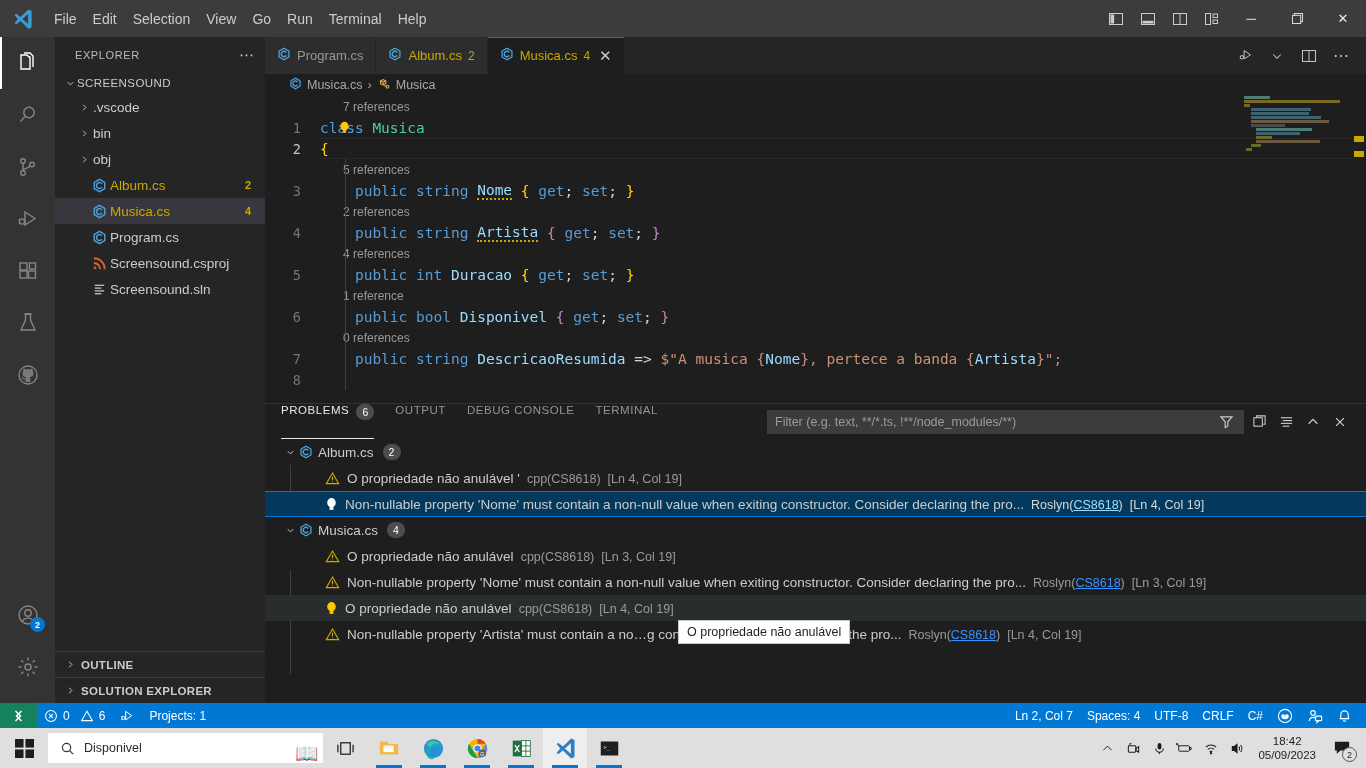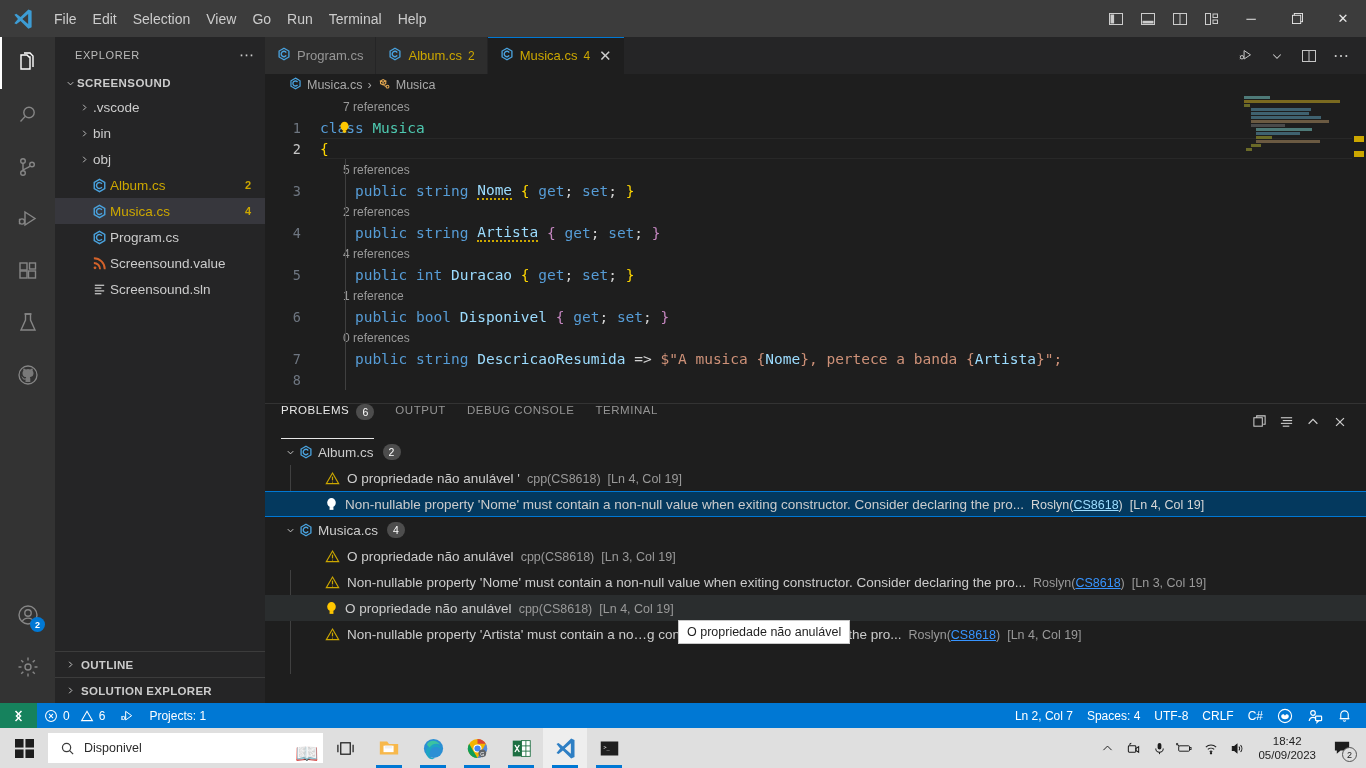--- a/index.html
+++ b/index.html
@@ -55,21 +55,21 @@
     position:absolute; left:55px; top:37px; width:210px; height:666px;
     background:#252526; display:flex; flex-direction:column;
   }
   .sidebar-header {
     height:35px; display:flex; align-items:center; padding:0 10px 0 20px;
     font-size:11px; letter-spacing:0.6px; color:#bbbbbb;
   }
   .sidebar-header .dots { margin-left:auto; color:#cccccc; font-size:15px; letter-spacing:1px; }
   .tree-root {
     height:22px; display:flex; align-items:center; padding-left:8px;
-    font-size:11.5px; font-weight:bold; color:#cccccc; letter-spacing:0.4px;
+    font-size:11.5px; font-weight:normal; color:#cccccc; letter-spacing:0.4px;
   }
   .tree-row {
     height:26px; display:flex; align-items:center; font-size:13.5px;
     color:#cccccc; padding-left:22px; position:relative; cursor:pointer;
   }
   .tree-row.selected { background:#37373d; }
   .tw { width:14px; display:flex; align-items:center; justify-content:center; flex:0 0 14px; color:#cccccc; }
   .fname { margin-left:2px; }
   .fcount {
     margin-left:auto; margin-right:14px; font-size:11px; font-weight:bold;
@@ -425,21 +425,21 @@
     </div>
     <div class="tree-row">
       <span class="tw"></span>
       <span class="fileicon">
         <svg width="15" height="15" viewBox="0 0 16 16" fill="#d4622a">
             <circle cx="3.2" cy="12.6" r="1.5"></circle>
             <path d="M2 8.4a5.6 5.6 0 015.6 5.6h2A7.6 7.6 0 002 6.4z"></path>
             <path d="M2 3.4A10.6 10.6 0 0112.6 14h2A12.6 12.6 0 002 1.4z"></path>
           </svg>
       </span>
-      <span class="fname">Screensound.value</span>
+      <span class="fname">Screensound.csproj</span>
     </div>
     <div class="tree-row">
       <span class="tw"></span>
       <span class="fileicon">
         <svg width="15" height="15" viewBox="0 0 16 16" stroke="#cccccc" stroke-width="1.3">
             <line x1="3" y1="3.5" x2="13" y2="3.5"></line>
             <line x1="3" y1="6.5" x2="10" y2="6.5"></line>
             <line x1="3" y1="9.5" x2="13" y2="9.5"></line>
             <line x1="3" y1="12.5" x2="10" y2="12.5"></line>
           </svg>
@@ -715,20 +715,28 @@
       <div class="ptab">
         <span>OUTPUT</span>
       </div>
       <div class="ptab">
         <span>DEBUG CONSOLE</span>
       </div>
       <div class="ptab">
         <span>TERMINAL</span>
       </div>
       <div class="panel-right">
+        <div class="filterbox">
+          <input type="text" placeholder="Filter (e.g. text, **/*.ts, !**/node_modules/**)" style="">
+          <span class="pact">
+            <svg width="15" height="15" viewBox="0 0 16 16" fill="none" stroke="#cccccc" stroke-width="1.2">
+                <path d="M2 3h12l-4.6 5.3V13l-2.8 1.4V8.3z"></path>
+              </svg>
+          </span>
+        </div>
         <div class="pact">
           <svg width="15" height="15" viewBox="0 0 16 16" fill="none" stroke="#cccccc" stroke-width="1.1">
               <rect x="2" y="4" width="9" height="9"></rect>
               <path d="M5 4V2h9v9h-2"></path>
             </svg>
         </div>
         <div class="pact">
           <svg width="15" height="15" viewBox="0 0 16 16" stroke="#cccccc" stroke-width="1.2">
               <line x1="2" y1="4" x2="14" y2="4"></line>
               <line x1="4" y1="7" x2="14" y2="7"></line>

